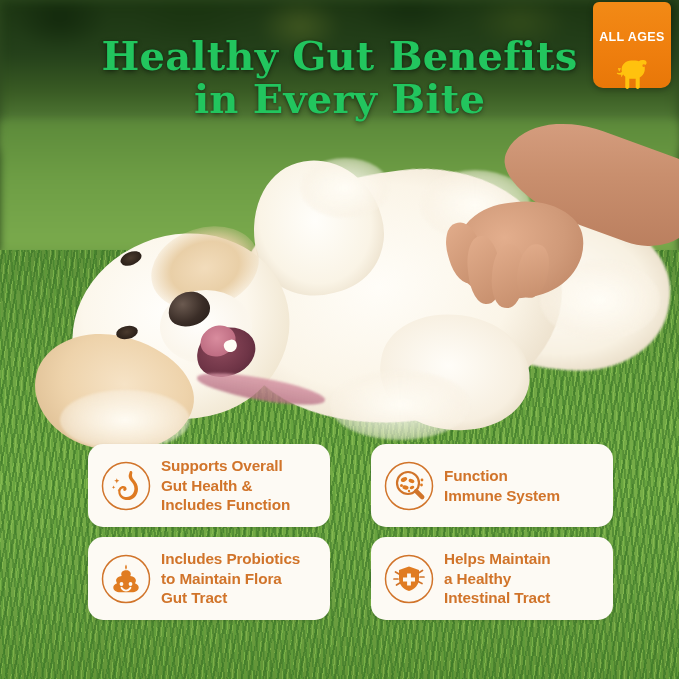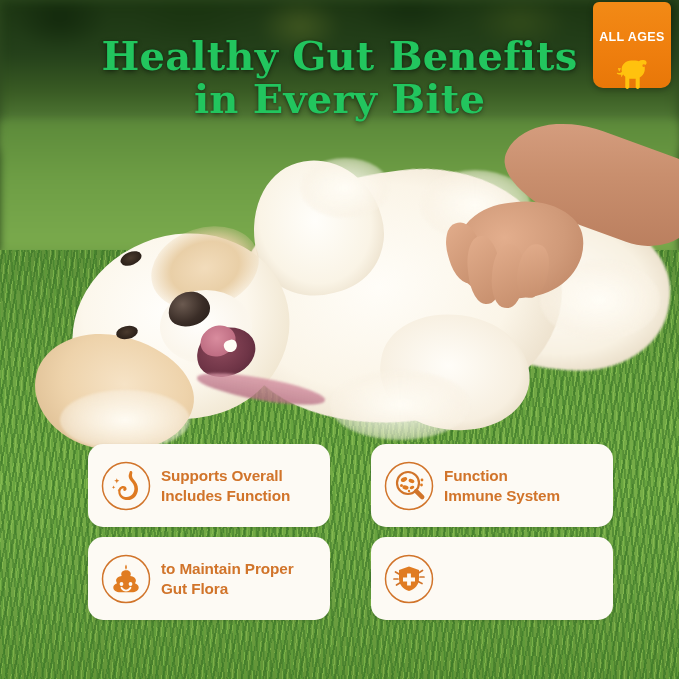--- a/index.html
+++ b/index.html
@@ -288,20 +288,21 @@
         <svg width="52" height="52" viewBox="0 0 52 52" aria-hidden="true">
           <circle cx="26" cy="26" r="23.5" fill="none" stroke="#D1742A" stroke-width="1.5"></circle>
           <path d="M29.5 12.5c0-.9.8-1.6 1.7-1.4.8.2 1.3 1 1.1 1.8-.7 2.9-.2 4.6 1.3 6.3 2.6 2.9 4.4 5.8 4.4 9.7 0 6.2-4.6 11.2-10.3 11.2-5.4 0-9.4-3.6-9.4-8.3 0-3.4 2.1-5.8 4.9-5.8 2 0 3.4 1.2 3.4 2.8 0 1.3-.9 2.2-2 2.2-.8 0-1.4-.5-1.4-1.2 0-.5.3-.9.7-1-.3-.2-.7-.3-1.1-.3-1.4 0-2.4 1.3-2.4 3.2 0 3 2.6 5.3 6.3 5.3 4.3 0 7.7-3.8 7.7-8.4 0-3-1.4-5.2-3.6-7.6-2.2-2.5-2.9-5.1-1.3-8.5z" fill="#DE7A22"></path>
           <path d="M16.8 18.2l.7 1.9 1.9.7-1.9.7-.7 1.9-.7-1.9-1.9-.7 1.9-.7z" fill="#DE7A22"></path>
           <path d="M13.6 25.4l.5 1.3 1.3.5-1.3.5-.5 1.3-.5-1.3-1.3-.5 1.3-.5z" fill="#DE7A22"></path>
           <path d="M18.9 28.8l.4 1 1 .4-1 .4-.4 1-.4-1-1-.4 1-.4z" fill="#DE7A22"></path>
         </svg>
       </div>
       <div class="card-text">
         <span>Supports Overall</span>
+        <span>Gut Health &amp;</span>
         <span>Includes Function</span>
       </div>
     </div>
 
     <div class="card">
       <div class="card-icon">
         <svg width="52" height="52" viewBox="0 0 52 52" aria-hidden="true">
           <circle cx="26" cy="26" r="23.5" fill="none" stroke="#D1742A" stroke-width="1.5"></circle>
           <circle cx="25" cy="23" r="11" fill="none" stroke="#D1742A" stroke-width="2.2"></circle>
           <path d="M33.2 31.2l6 6" stroke="#D1742A" stroke-width="4.5" stroke-linecap="round"></path>
@@ -325,37 +326,43 @@
       <div class="card-icon">
         <svg width="52" height="52" viewBox="0 0 52 52" aria-hidden="true">
           <circle cx="26" cy="26" r="23.5" fill="none" stroke="#D1742A" stroke-width="1.5"></circle>
           <path d="M26 11.5c-1.4 2.3-1.1 4 .2 5.4-3 .1-5 1.9-5 4.2 0 .7.2 1.4.5 1.9-3.3.3-5.6 2.2-5.6 4.6 0 1 .4 1.9 1 2.6-2.3.7-3.8 2.3-3.8 4.2 0 2.7 3 4.8 6.9 4.8h11.6c3.9 0 6.9-2.1 6.9-4.8 0-1.9-1.5-3.5-3.8-4.2.6-.7 1-1.6 1-2.6 0-2.4-2.3-4.3-5.6-4.6.3-.5.5-1.2.5-1.9 0-2.3-2-4.1-5-4.2 1.3-1.4 1.6-3.1.2-5.4z" fill="#E07C22"></path>
           <circle cx="21.5" cy="31" r="1.9" fill="#FDFAF4"></circle>
           <circle cx="30.5" cy="31" r="1.9" fill="#FDFAF4"></circle>
           <path d="M21.5 34.8c1.2 1.9 3 2.9 4.5 2.9s3.3-1 4.5-2.9" fill="none" stroke="#FDFAF4" stroke-width="1.8" stroke-linecap="round"></path>
         </svg>
       </div>
       <div class="card-text">
-        <span>to Maintain Proper</span>
-        <span>Gut Flora</span>
+        <span>Includes Probiotics</span>
+        <span>to Maintain Flora</span>
+        <span>Gut Tract</span>
       </div>
     </div>
 
     <div class="card">
       <div class="card-icon">
         <svg width="52" height="52" viewBox="0 0 52 52" aria-hidden="true">
           <circle cx="26" cy="26" r="23.5" fill="none" stroke="#D1742A" stroke-width="1.5"></circle>
           <path d="M26 13.5l10 3.6v8.3c0 6.3-4.2 11-10 12.6-5.8-1.6-10-6.3-10-12.6v-8.3z" fill="#E07C22"></path>
           <path d="M24.1 20.5h3.8v4.1H32v3.8h-4.1v4.1h-3.8v-4.1H20v-3.8h4.1z" fill="#FDFAF4"></path>
           <g stroke="#D1742A" stroke-width="1.7" stroke-linecap="round">
             <path d="M39.5 17.5l-3.6 2.2"></path>
             <path d="M41 24h-4"></path>
             <path d="M39 30.5l-3.4-1.8"></path>
             <path d="M12.5 19l3.5 2"></path>
             <path d="M11 26h4"></path>
             <path d="M13.5 32l3.3-2"></path>
           </g>
         </svg>
       </div>
+      <div class="card-text">
+        <span>Helps Maintain</span>
+        <span>a Healthy</span>
+        <span>Intestinal Tract</span>
+      </div>
     </div>
 
   </div>
 </div>
 
 </body></html>

